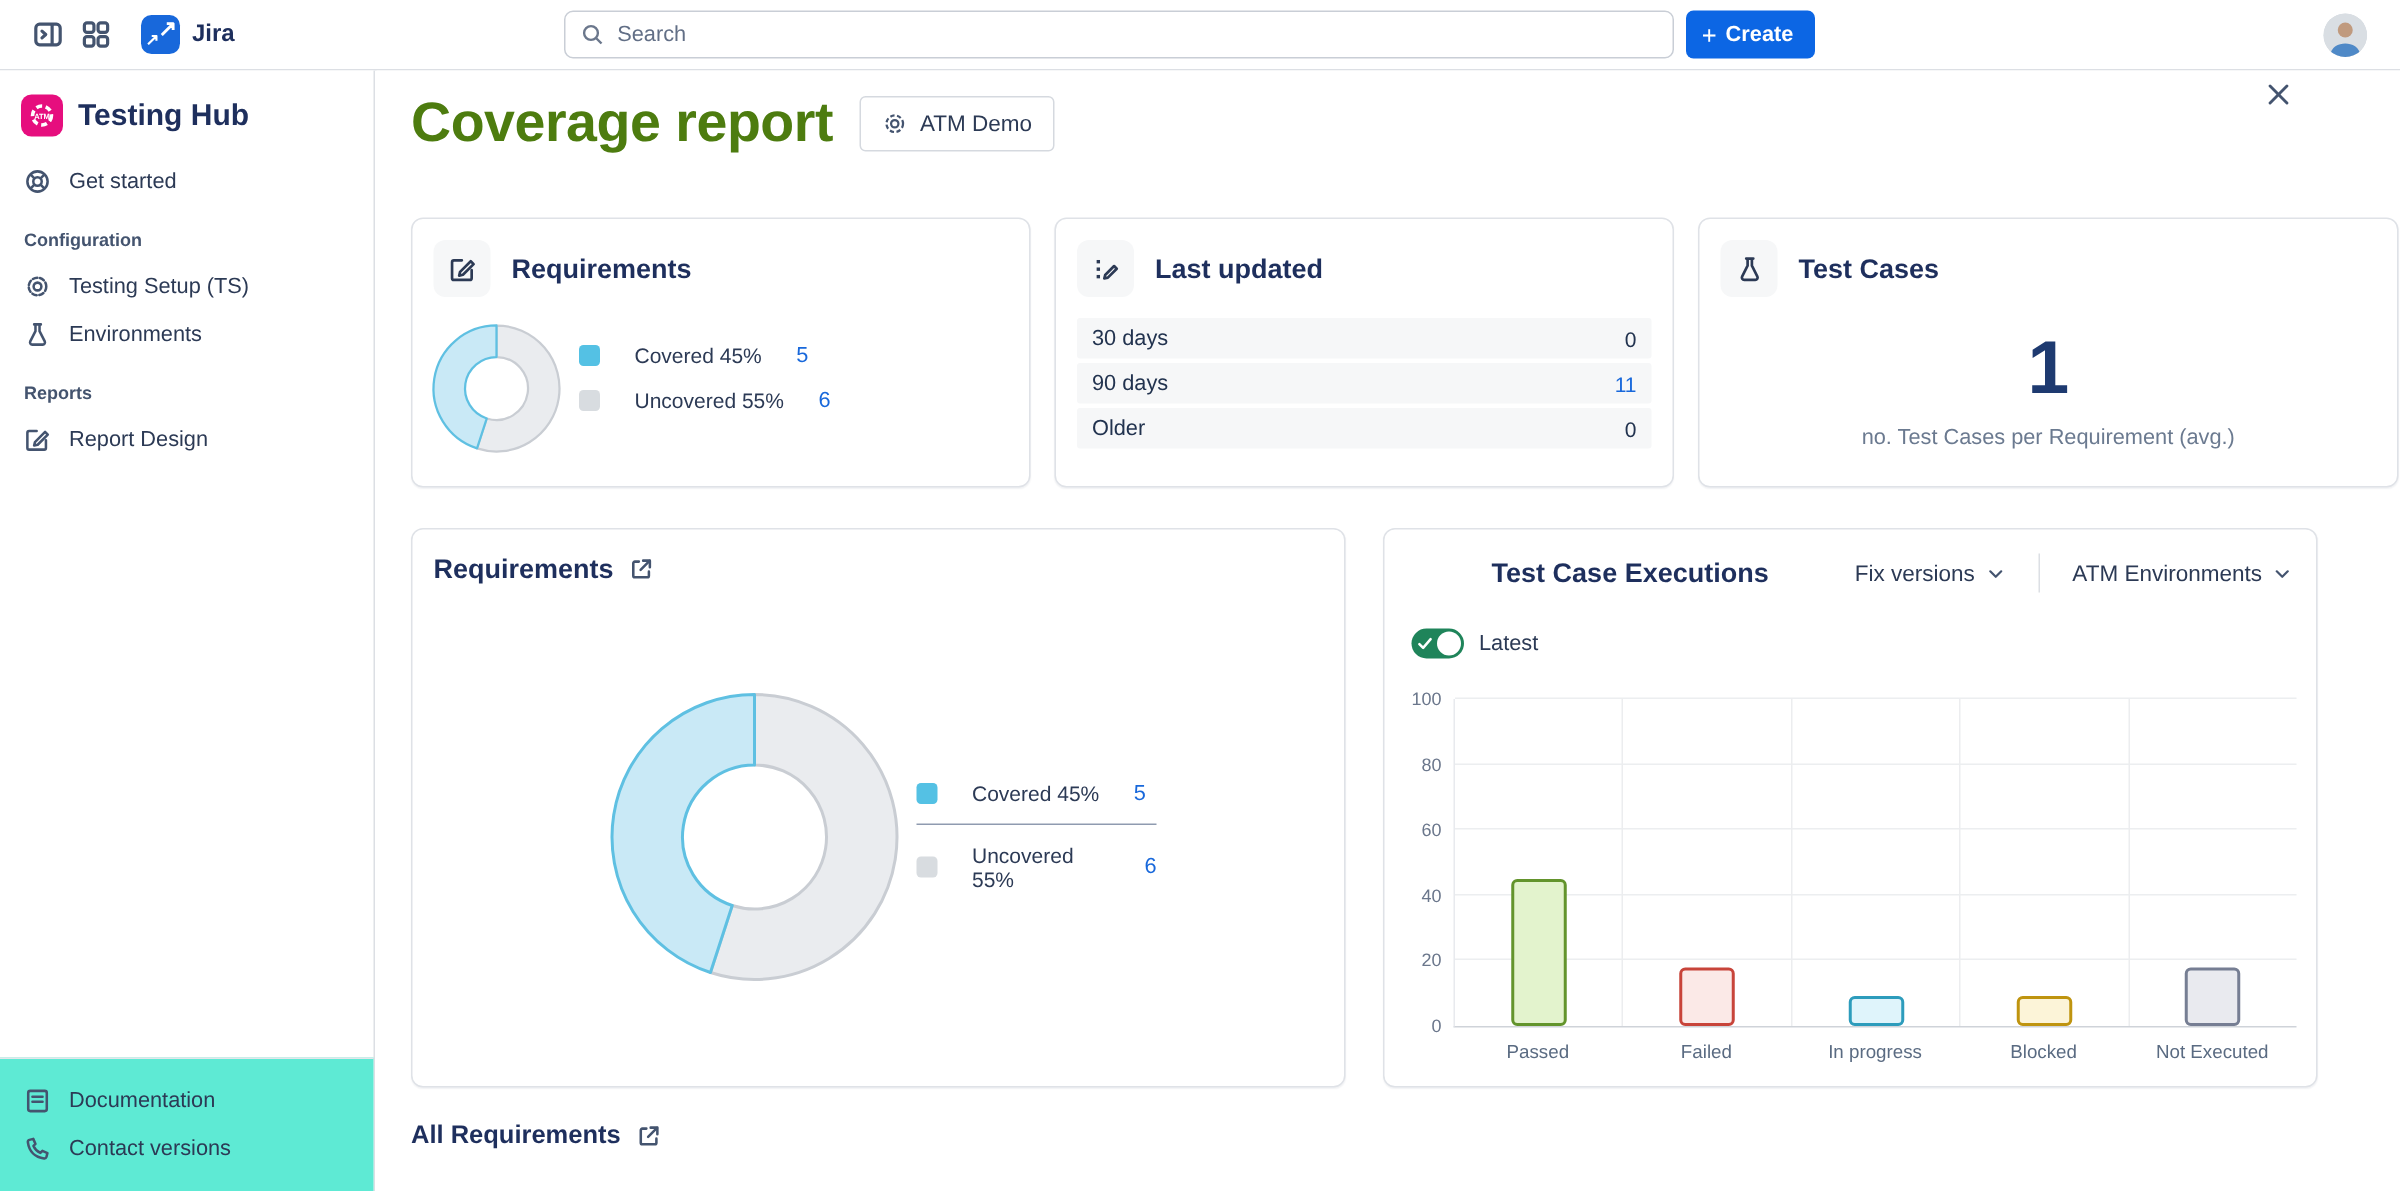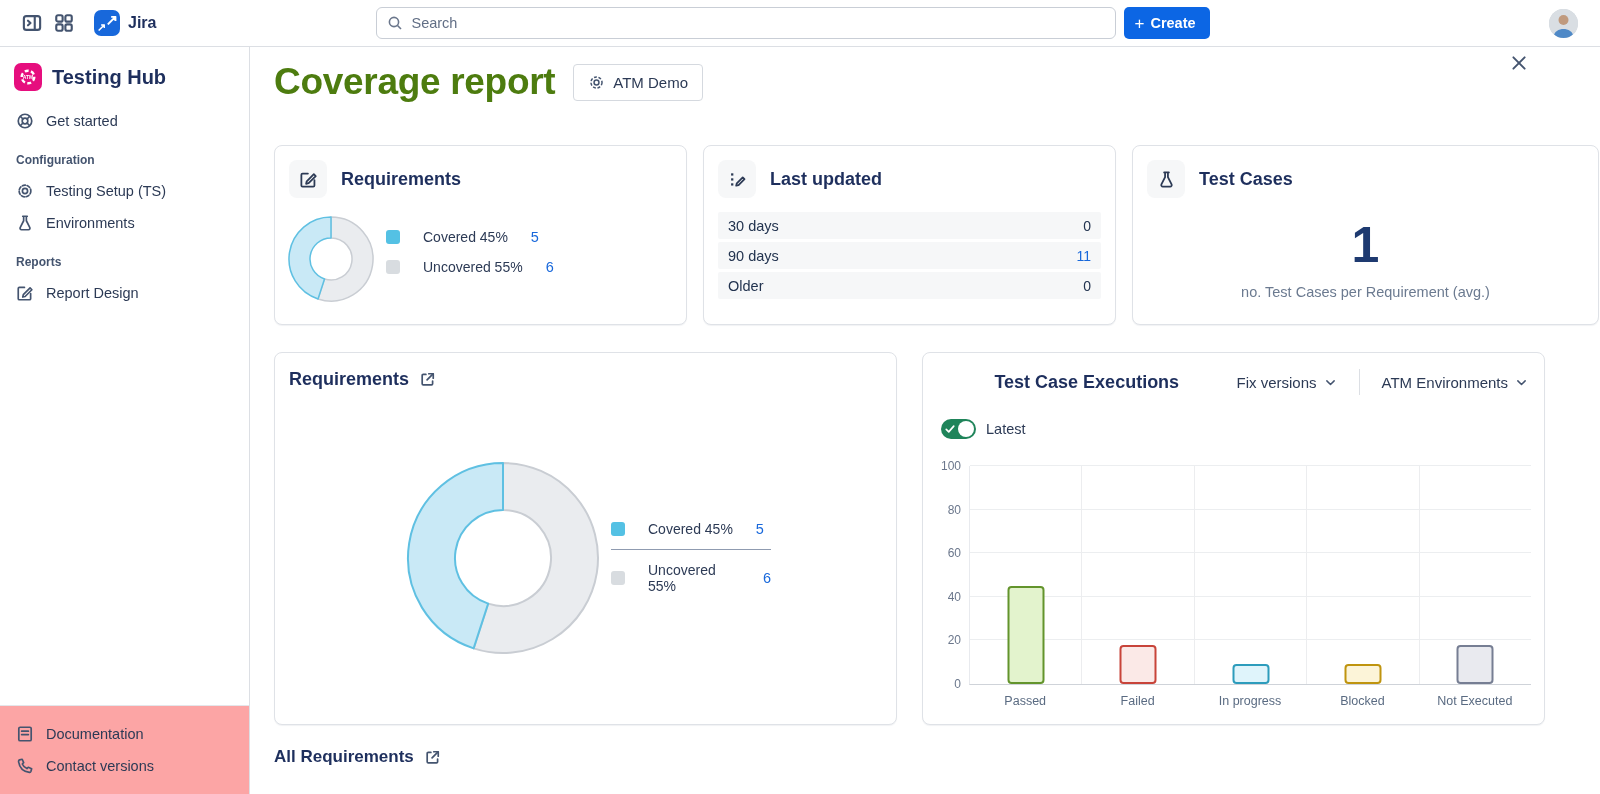--- a/index.html
+++ b/index.html
@@ -27,21 +27,21 @@
 
   
   .sidebar { position:absolute; top:47px; left:0; width:250px; bottom:0; background:#fff; border-right:1px solid #dcdfe4; padding:10px 8px 0 8px; }
   .sb-resizer { position:absolute; top:47px; left:249px; width:3px; bottom:0; cursor:col-resize; }
   .sb-header { display:flex; align-items:center; gap:10px; padding:6px 6px 14px 6px; }
   .hub-tile { width:28px; height:28px; border-radius:7px; background:#e60e7e; display:flex; align-items:center; justify-content:center; }
   .sb-title { font-size:20px; font-weight:bold; color:#1e2f5d; }
   .sb-item { display:flex; align-items:center; gap:12px; padding:7px 8px; border-radius:5px; font-size:14.5px; color:#2c3a55; cursor:pointer; }
   .sb-item svg { stroke:#44546f; fill:none; stroke-width:1.5; stroke-linecap:round; stroke-linejoin:round; flex:0 0 auto; }
   .sb-section { font-size:12px; font-weight:bold; color:#44546f; padding:16px 8px 8px 8px; }
-  .sb-footer { position:absolute; bottom:0; left:0; right:0; padding:12px 8px 12px 8px; border-top:1px solid #e4e6ea; background:#fca5a5; }
+  .sb-footer { position:absolute; bottom:0; left:0; right:0; padding:12px 8px 12px 8px; border-top:1px solid #e4e6ea; background:#5eead4; }
 
   
   .main { position:absolute; top:47px; left:251px; right:0; bottom:0; background:#fff; }
   .close-btn { position:absolute; top:6px; right:70px; width:22px; height:22px; border:none; background:transparent; cursor:pointer; }
   .close-btn svg { stroke:#44546f; stroke-width:1.7; stroke-linecap:round; }
   .page-head { position:absolute; top:14px; left:23px; display:flex; align-items:center; gap:18px; }
   .page-title { font-size:37px; font-weight:bold; color:#4d7c0f; letter-spacing:-0.3px; }
   .proj-btn { height:37px; border:1px solid #d5d9df; background:#fff; border-radius:4px; padding:0 14px; display:flex; align-items:center; gap:8px; font-size:15px; color:#2c3a55; cursor:pointer; }
   .proj-btn svg { stroke:#44546f; fill:none; stroke-width:1.4; }
 

